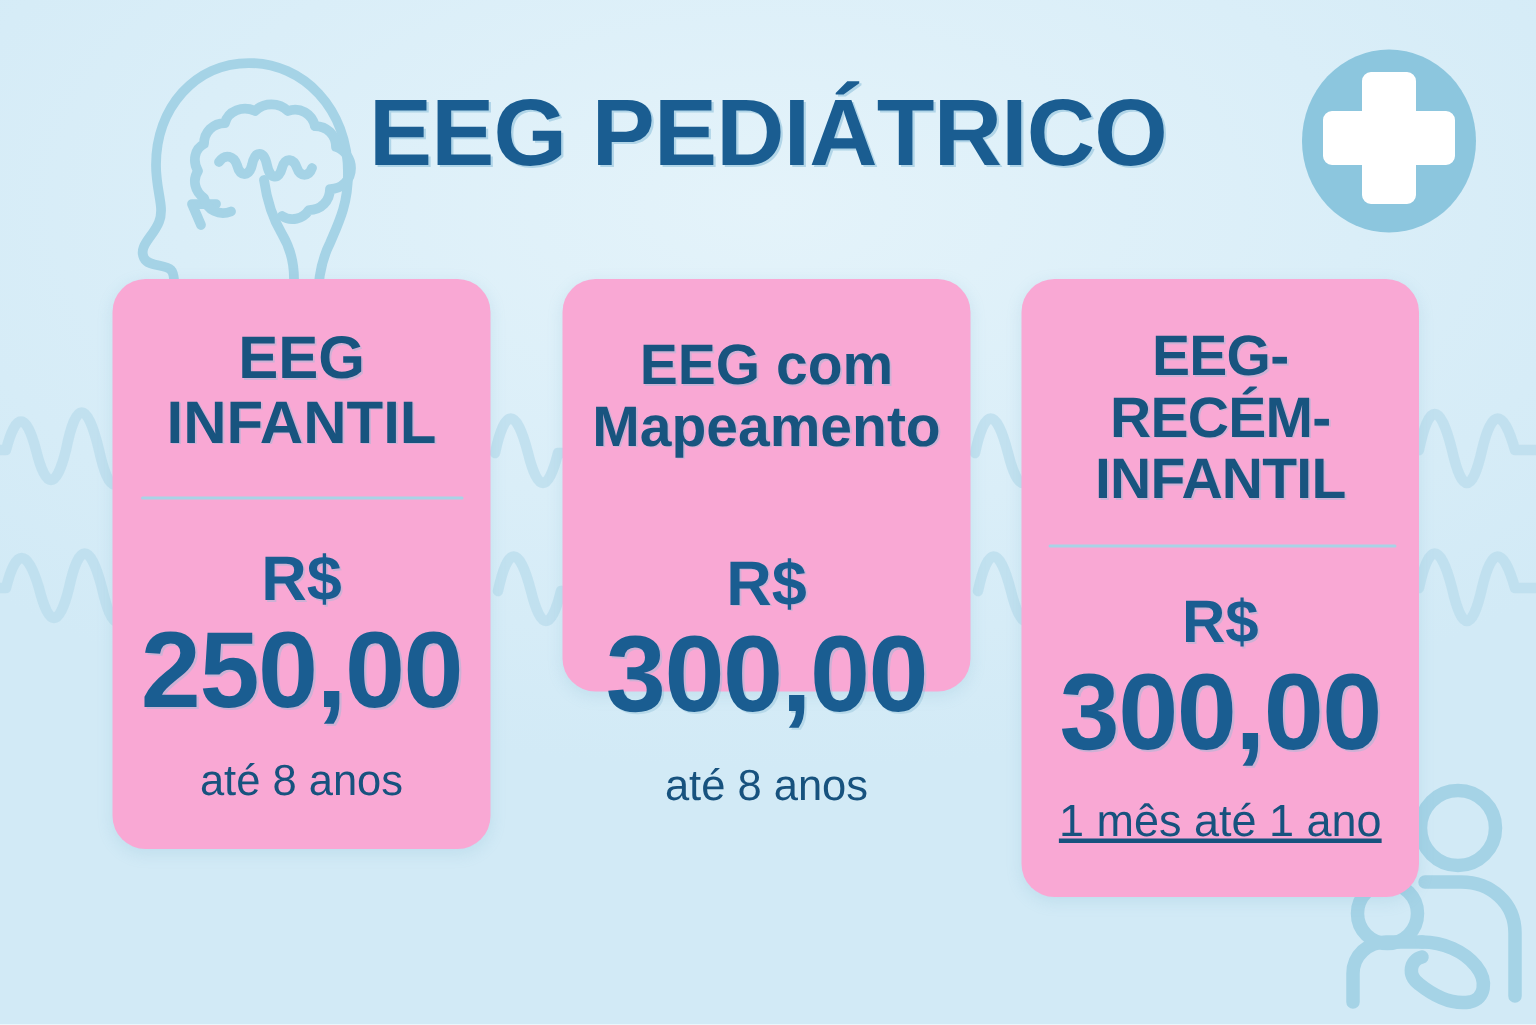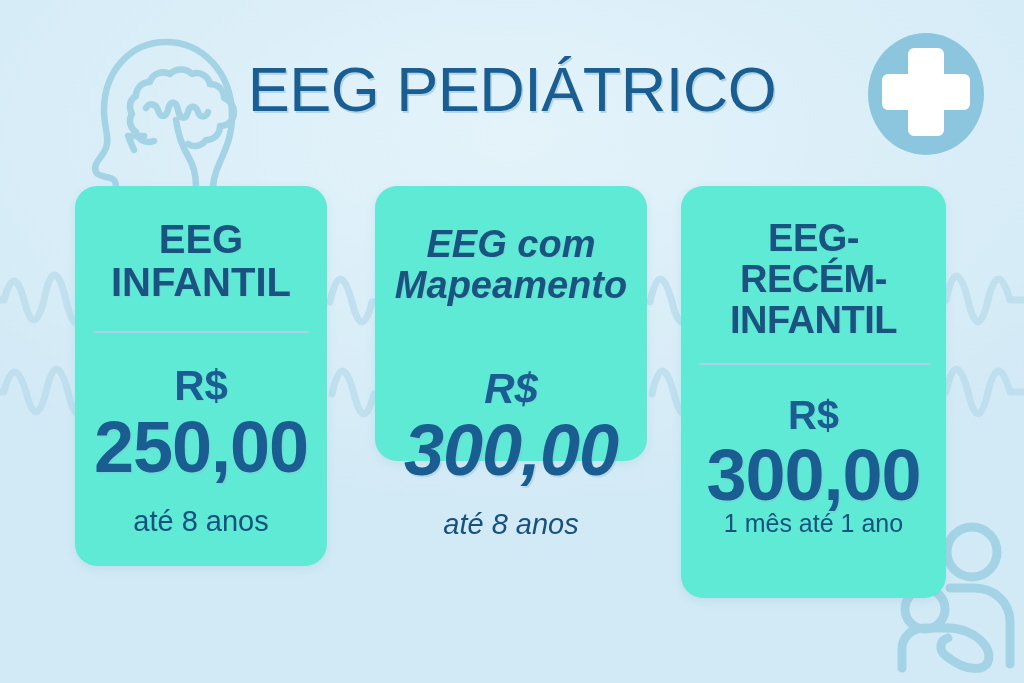--- a/index.html
+++ b/index.html
@@ -64,49 +64,49 @@
 
   
   .poster-title {
     position: absolute;
     left: 0;
     right: 0;
     top: 58px;
     text-align: center;
     font-size: 63px;
     line-height: 1;
-    font-weight: normal;
+    font-weight: bold;
     letter-spacing: -0.5px;
     color: #1a5d91;
     text-shadow: 1.5px 1.5px 0 rgba(120,180,210,0.45);
     white-space: nowrap;
   }
 
   
   .cards {
     position: absolute;
     left: 0;
     top: 186px;
     width: 1024px;
     height: 420px;
   }
   .card {
     position: absolute;
-    background: #5eead4;
+    background: #f9a8d4;
     border-radius: 22px;
     box-shadow: 0 3px 10px rgba(110,170,200,0.18);
     box-sizing: border-box;
     padding: 20px 18px 18px;
     text-align: center;
     display: flex;
     flex-direction: column;
     align-items: center;
   }
   #card-0 { left: 75px;  top: 0px;  width: 252px; height: 380px; }
-  #card-1 { left: 375px; top: 0px;  width: 272px; height: 275px; font-style: italic; }
+  #card-1 { left: 375px; top: 0px;  width: 272px; height: 275px; }
   #card-2 { left: 681px; top: 0px;  width: 265px; height: 412px; }
 
   .card-title {
     font-weight: bold;
     color: #18547f;
     text-shadow: 1.2px 1.2px 0 rgba(140,190,215,0.40);
     line-height: 1.08;
     margin: 0;
     white-space: pre-line;
   }
@@ -144,21 +144,21 @@
   #card-0 .price-amount { font-size: 72px; margin-top: 4px; text-align: right; }
   #card-1 .price-amount { font-size: 72px; margin-top: 4px; }
   #card-2 .price-amount { font-size: 72px; margin-top: 4px; }
 
   .price-note {
     color: #17527e;
     line-height: 1;
   }
   #card-0 .price-note { font-size: 29px; margin-top: 24px; }
   #card-1 .price-note { font-size: 29px; margin-top: 24px; }
-  #card-2 .price-note { font-size: 25px; white-space: nowrap; }
+  #card-2 .price-note { font-size: 30px; margin-top: 22px; white-space: nowrap; text-decoration: underline; }
 </style>
 </head>
 <body>
 
 <div id="poster">
 
   <div class="bg-gradient"></div>
 
   <div class="bg-waves">
     <svg viewBox="0 0 1024 683" preserveAspectRatio="none" aria-hidden="true">

